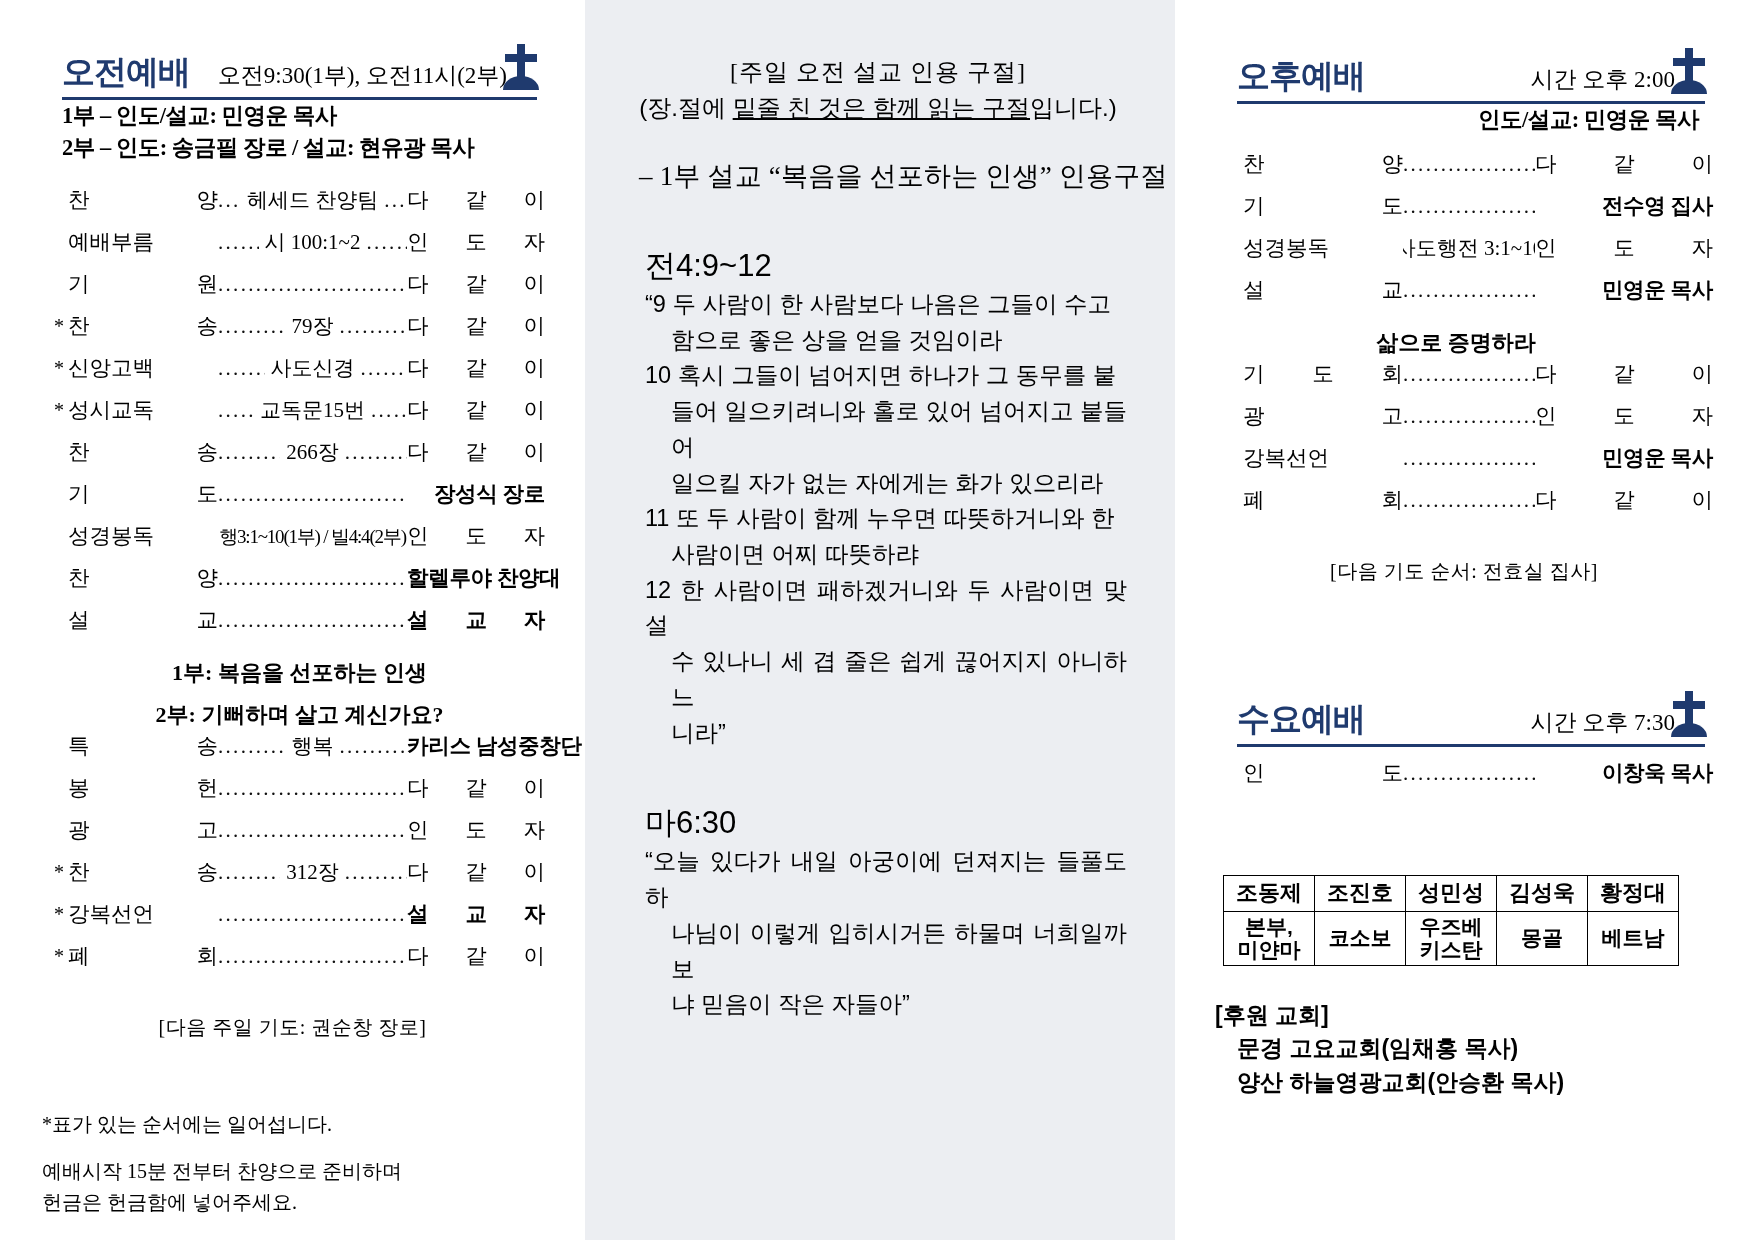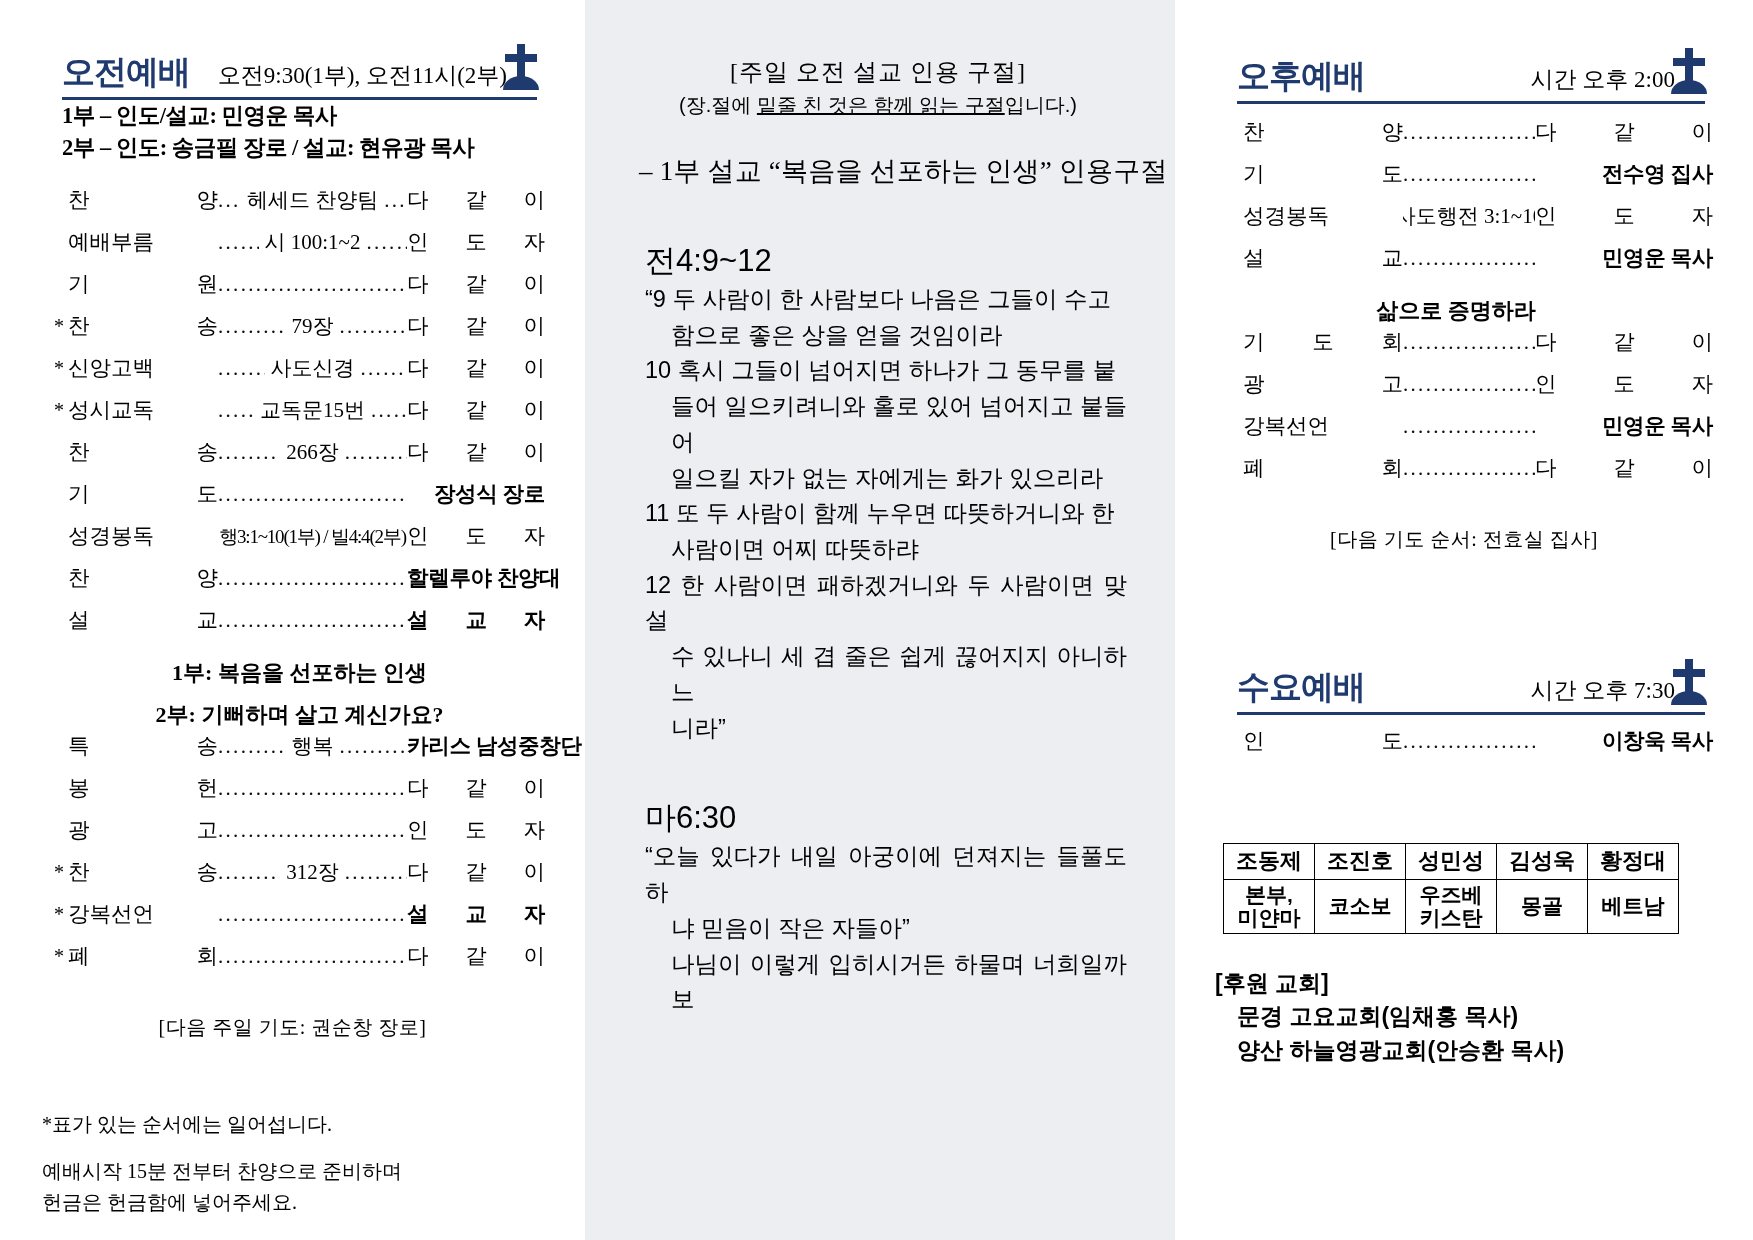--- a/index.html
+++ b/index.html
@@ -119,21 +119,21 @@
   }
   .foot-notes div{white-space:nowrap;}
   .foot-gap{height:16px;}
 
   
   .mid-inner{padding:48px 40px 0 36px;position:relative;}
   .mid-title{
     text-align:center;font-size:24px;letter-spacing:1px;white-space:nowrap;
   }
   .mid-sub{
-    text-align:center;font-size:20px;margin-top:4px;white-space:nowrap;
+    text-align:center;font-size:24px;margin-top:4px;white-space:nowrap;
     font-family:"Liberation Sans","DejaVu Sans",sans-serif;
   }
   .mid-sub u{text-decoration:underline;}
   .mid-bullet{
     margin-top:34px;font-size:27px;white-space:nowrap;padding-left:18px;
     letter-spacing:0.2px;
   }
   .ref{
     margin-top:51px;font-size:31px;padding-left:24px;
     font-family:"Liberation Sans","DejaVu Sans",sans-serif;font-weight:normal;
@@ -505,41 +505,44 @@
             <p>일으킬 자가 없는 자에게는 화가 있으리라</p>
             <p class="hang">11 또 두 사람이 함께 누우면 따뜻하거니와 한</p>
             <p>사람이면 어찌 따뜻하랴</p>
             <p class="hang">12 한 사람이면 패하겠거니와 두 사람이면 맞설</p>
             <p>수 있나니 세 겹 줄은 쉽게 끊어지지 아니하느</p>
             <p>니라”</p>
           </div>
           <div class="ref">마6:30</div>
           <div class="verse">
             <p class="hang">“오늘 있다가 내일 아궁이에 던져지는 들풀도 하</p>
+            <p>나님이 이렇게 입히시거든 하물며 너희일까보</p>
             <p>냐 믿음이 작은 자들아”</p>
-            <p>나님이 이렇게 입히시거든 하물며 너희일까보</p>
           </div>
         </div>
     </div>
   </div>
 
   <div class="col col-right">
     <div class="rt-pad">
 
       <div class="sec-head">
         <span class="sec-title">오후예배</span>
         <span class="sec-time">시간 오후 2:00</span>
         <svg class="cross" viewBox="0 0 44 52">
           <rect x="18" y="2" width="8" height="34" fill="#1F3A6E"></rect>
           <rect x="6" y="12" width="32" height="8" fill="#1F3A6E"></rect>
           <path d="M4 48 A18 14 0 0 1 40 48 Z" fill="#1F3A6E"></path>
         </svg>
       </div>
       <div class="hr-blue"></div>
 
+      <div class="lead-lines">
+        <div class="lead-line lead-right">인도/설교: 민영운 목사</div>
+      </div>
 
       <div style="height:18px"></div>
 
       <div class="order">
         <div id="a-rows">
             <div class="row">
               <span class="r-star"></span>
               <span class="r-name" style="width: 160px; flex-basis: 160px;">
                 <span class="ch">찬</span>
                 <span class="ch">양</span>

